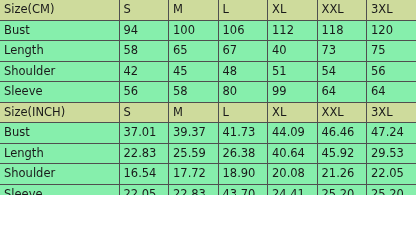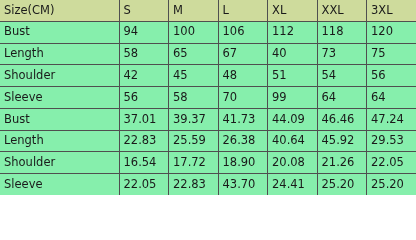--- a/index.html
+++ b/index.html
@@ -98,26 +98,35 @@
       <td class="val-cell">48</td>
       <td class="val-cell">51</td>
       <td class="val-cell">54</td>
       <td class="val-cell">56</td>
     </tr>
 
     <tr>
       <td class="lbl-cell">Sleeve</td>
       <td class="val-cell">56</td>
       <td class="val-cell">58</td>
-      <td class="val-cell">70</td>
+      <td class="val-cell">80</td>
       <td class="val-cell">99</td>
       <td class="val-cell">64</td>
       <td class="val-cell">64</td>
     </tr>
 
+    <tr class="hdr-row">
+      <td class="lbl-cell">Size(INCH)</td>
+      <td class="lbl-cell">S</td>
+      <td class="lbl-cell">M</td>
+      <td class="lbl-cell">L</td>
+      <td class="lbl-cell">XL</td>
+      <td class="lbl-cell">XXL</td>
+      <td class="lbl-cell">3XL</td>
+    </tr>
 
     <tr>
       <td class="lbl-cell">Bust</td>
       <td class="val-cell">37.01</td>
       <td class="val-cell">39.37</td>
       <td class="val-cell">41.73</td>
       <td class="val-cell">44.09</td>
       <td class="val-cell">46.46</td>
       <td class="val-cell">47.24</td>
     </tr>

